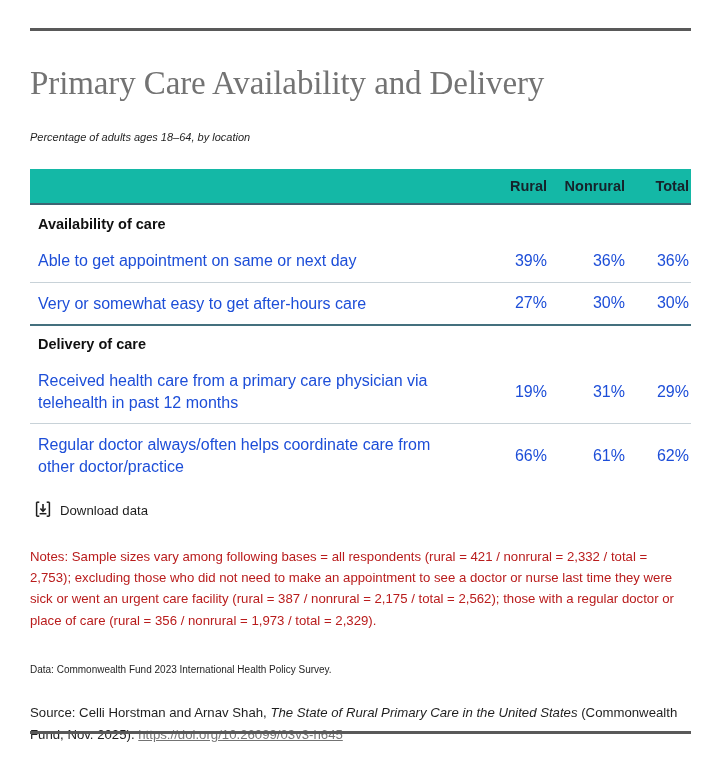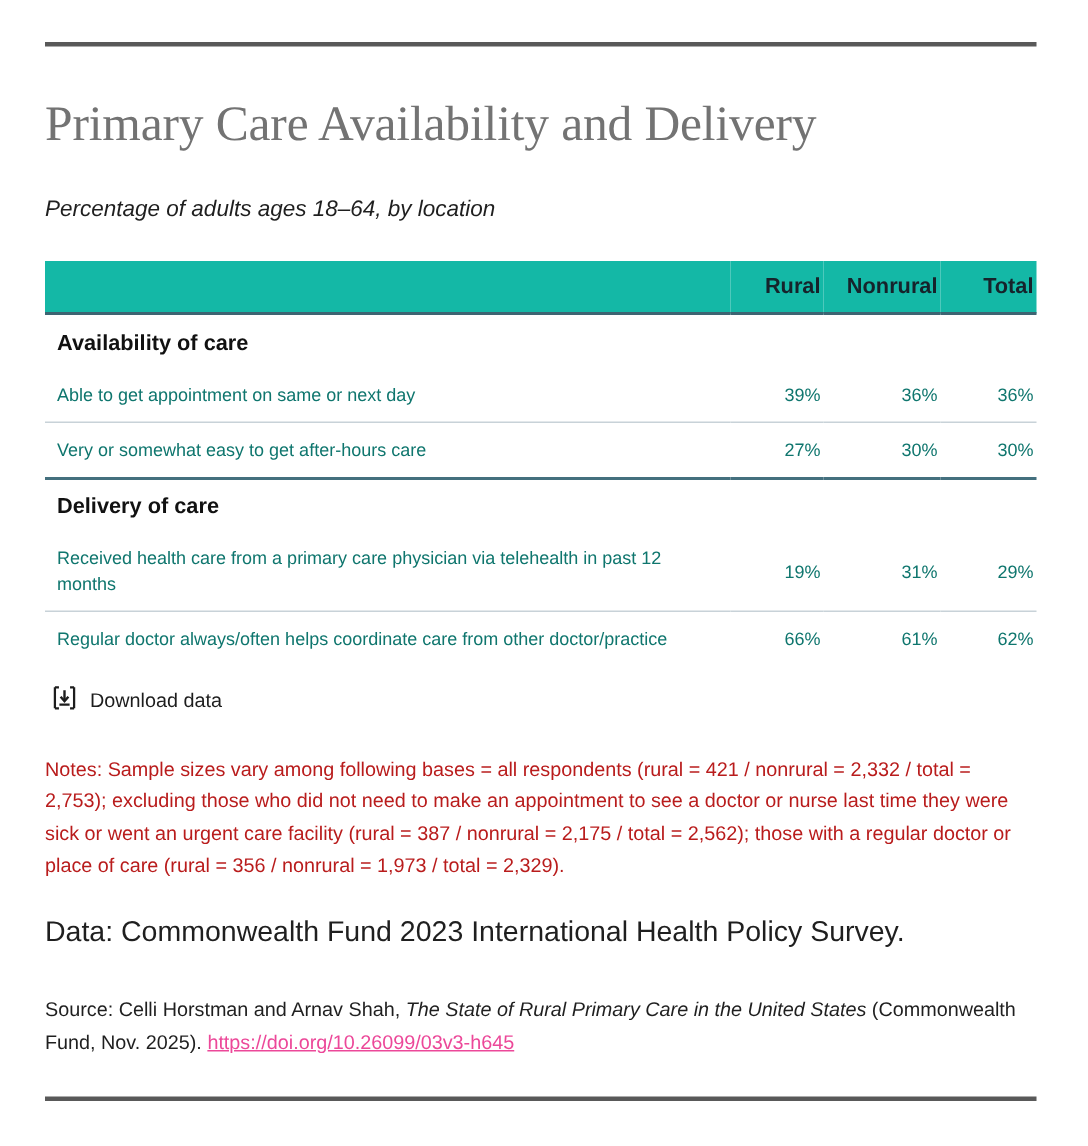--- a/index.html
+++ b/index.html
@@ -44,21 +44,21 @@
     font-family: "Liberation Serif", serif;
     font-size: 33px;
     font-weight: 400;
     letter-spacing: -0.1px;
     color: #737373;
     margin-top: 34px;
     line-height: 1.12;
   }
 
   .subtitle {
-    font-size: 15px;
+    font-size: 11px;
     font-style: italic;
     font-weight: 400;
     color: #1f1f1f;
     margin-top: 29px;
   }
 
   
   .table {
     width: 661px;
     margin-top: 26px;
@@ -80,22 +80,22 @@
     padding: 9px 0 9px 0;
     border-bottom: 2px solid #3d6472;
     vertical-align: middle;
   }
   thead th.h-label { text-align: left; padding-left: 8px; }
   thead th.h-rural { padding-right: 2px; }
   thead th.h-non   { padding-right: 2px; }
   thead th.h-total { padding-right: 2px; }
 
   tbody td {
-    font-size: 12px;
-    color: #0f766e;
+    font-size: 16px;
+    color: #1d4ed8;
     vertical-align: middle;
   }
 
   tr.section-row td {
     font-weight: bold;
     padding: 11px 0 8px 8px;
     font-size: 14.5px;
     color: #111111;
   }
   tr.section-row.with-top-rule td {
@@ -144,35 +144,35 @@
   
   .notes {
     width: 661px;
     margin-top: 28px;
     font-size: 13.2px;
     line-height: 1.62;
     color: #b91c1c;
   }
   .data-line {
     width: 661px;
-    margin-top: 20px;
-    font-size: 19px;
+    margin-top: 31px;
+    font-size: 10px;
     line-height: 1.62;
     color: #1f1f1f;
   }
   .source {
     width: 661px;
     margin-top: 24px;
     font-size: 13.2px;
     line-height: 1.62;
     color: #1f1f1f;
   }
   .source .ital { font-style: italic; }
   .source a {
-    color: #ec4899;
+    color: #737373;
   }
 </style>
 </head>
 <body>
 
 <div class="page">
 
   <div class="rule-top"></div>
 
   <h1 class="title">Primary Care Availability and Delivery</h1>

